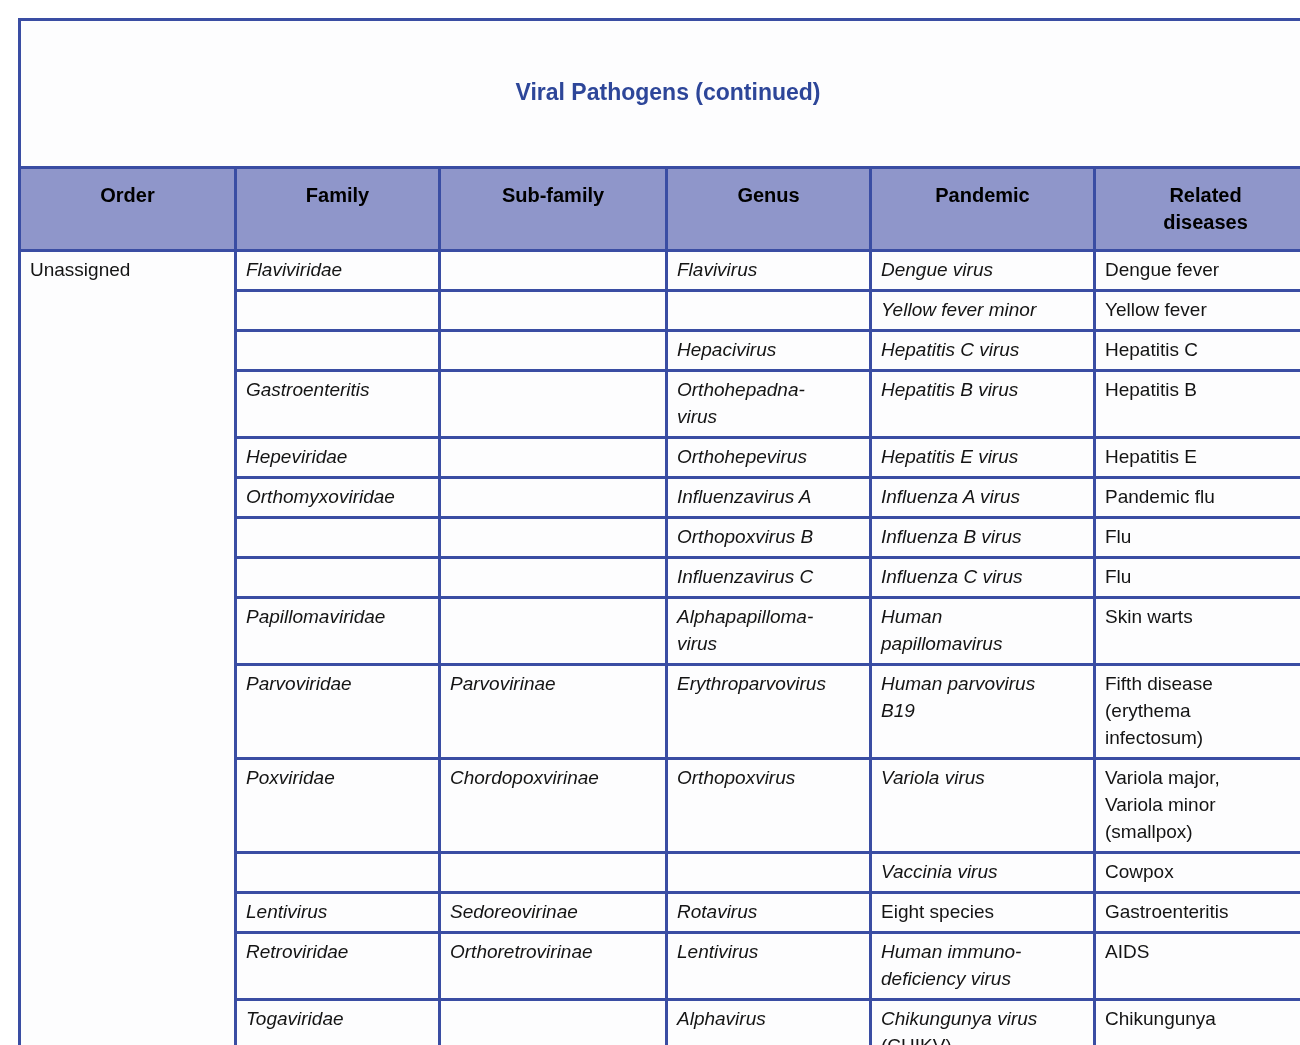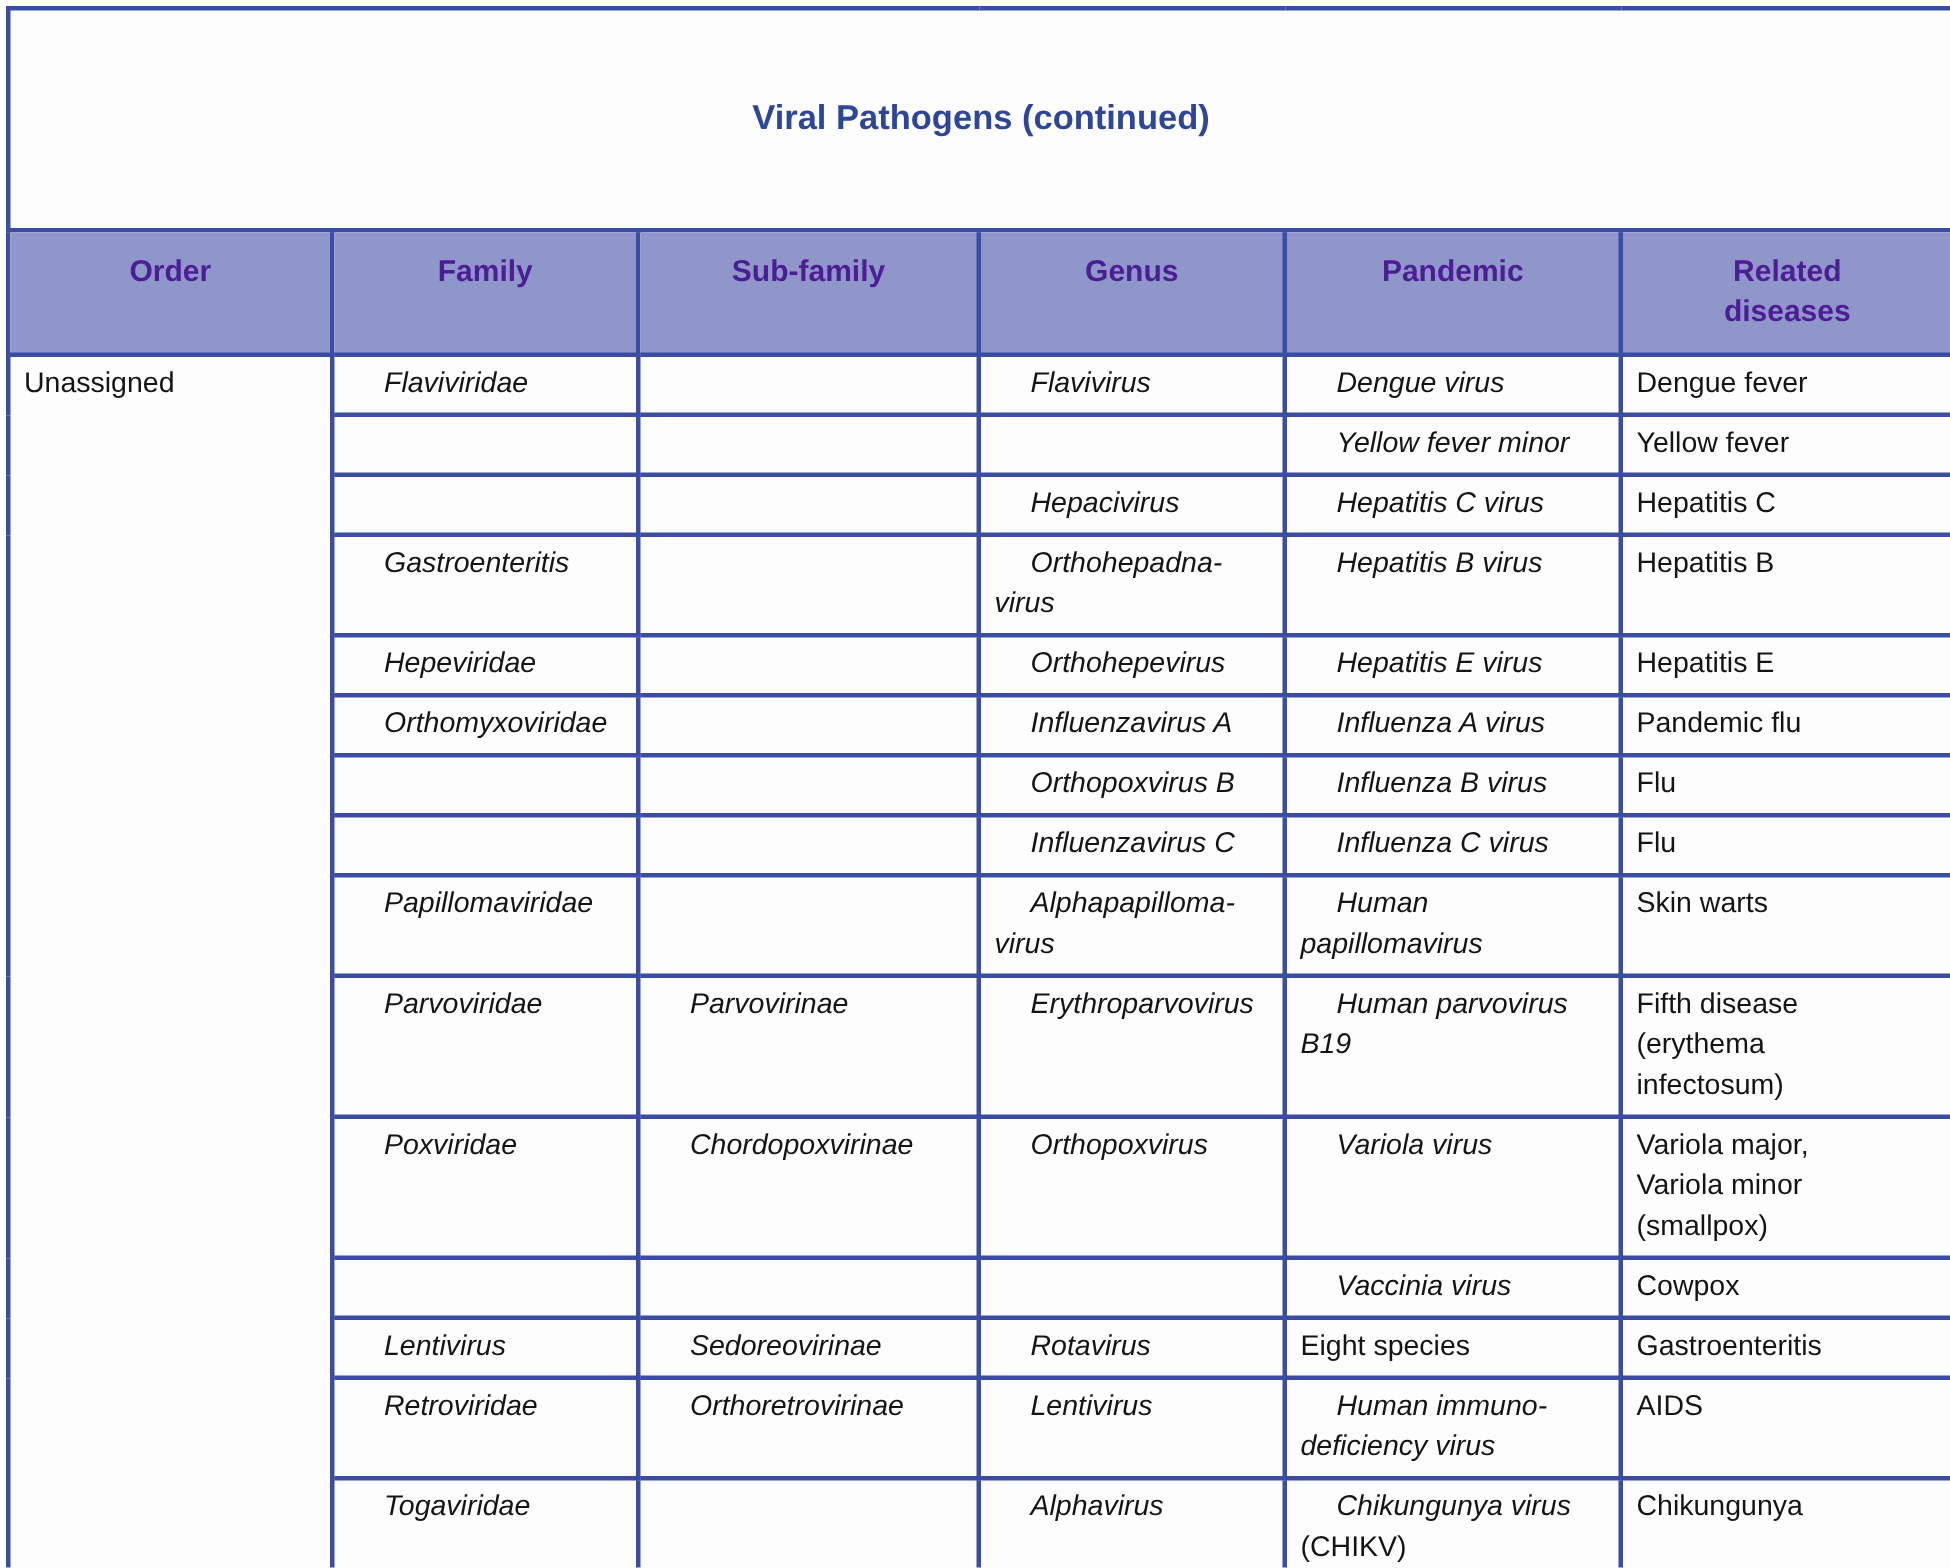--- a/index.html
+++ b/index.html
@@ -1,16 +1,16 @@
 <!DOCTYPE html>
 <html><head>
 <meta charset="utf-8">
 <style>
   html,body{margin:0;padding:0;background:#ffffff;font-family:"Liberation Sans",sans-serif;}
-  .page{width:1300px;height:1045px;overflow:hidden;box-sizing:border-box;padding:4px;}
+  .page{width:1300px;height:1045px;overflow:hidden;box-sizing:border-box;padding:18px;}
   table.vp{border-collapse:collapse;table-layout:fixed;width:1297px;}
   table.vp td, table.vp th{
     border:3px solid #3a4da3;
     vertical-align:top;
     padding:4px 9px 6px 9px;
     font-size:19px;
     line-height:27px;
     color:#141414;
     white-space:pre-wrap;
     overflow:hidden;
@@ -24,32 +24,32 @@
     background:#fdfdfe;
     padding:2px 9px;
   }
   td.title-cell .title-text{
     font-size:23px;
     font-weight:bold;
     color:#2d4699;
   }
   table.vp th{
     background:#8f96ca;
-    color:#4c1d95;
+    color:#000000;
     font-weight:bold;
     font-size:20px;
     text-align:center;
     height:83px;
     padding-top:13px;
     vertical-align:top;
   }
   table.vp tbody tr{height:38px;}
   table.vp tbody td{background:#fdfdfe;}
   td.order-cell{padding-left:13px;padding-top:6px;}
-  .it{font-style:italic;margin-left:24px;}
+  .it{font-style:italic;}
   .plain{font-style:normal;}
 </style>
 </head>
 <body>
 
 <div class="page">
   <table class="vp">
     <colgroup>
       <col style="width:216px">
       <col style="width:204px">

